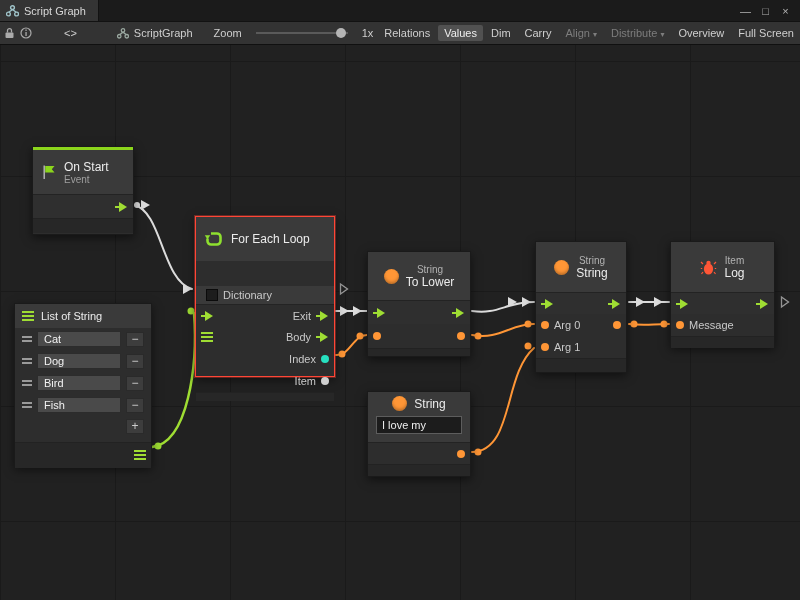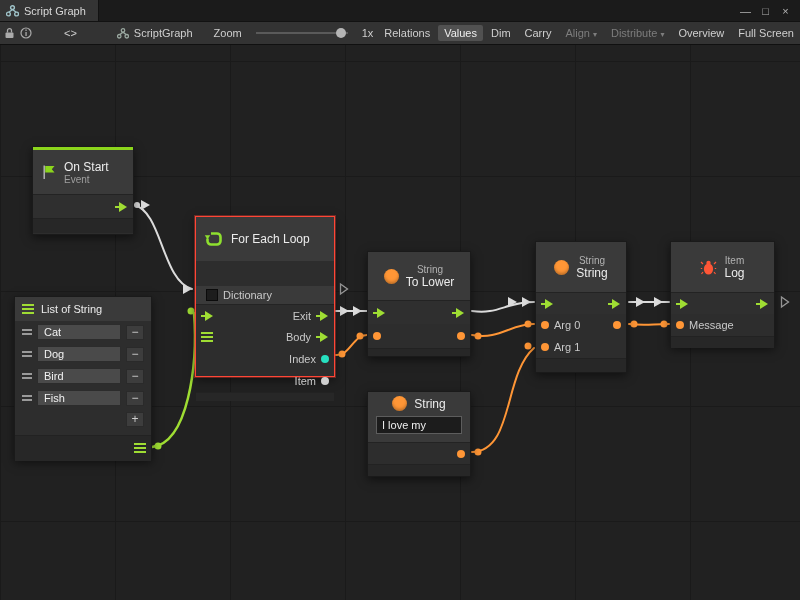--- a/index.html
+++ b/index.html
@@ -202,21 +202,21 @@
         </div>
       </div>
       <div class="prow" style="height:24px;background:#2f2f2f;border-top:1px solid #232323;">
         <span class="pright">
             <span class="arrow"></span>
           </span>
       </div>
       <div class="nfooter" style="height:15px;"></div>
     </div>
 
-    <div class="node" style="left:14px;top:251px;width:138px;height:164px;">
+    <div class="node" style="left:14px;top:258px;width:138px;height:164px;">
       <div class="nheader" style="height:24px;padding:0 7px;">
         <span class="bars"></span>
         <span class="ntitle" style="font-size:11px;">List of String</span>
       </div>
       <div class="list-row">
         <span class="handle"></span>
         <span class="lfield">Cat</span>
         <span class="sq-btn">−</span>
       </div>
       <div class="list-row">

